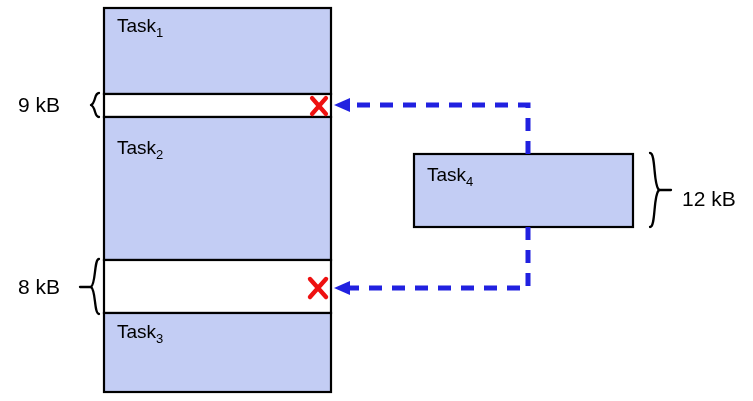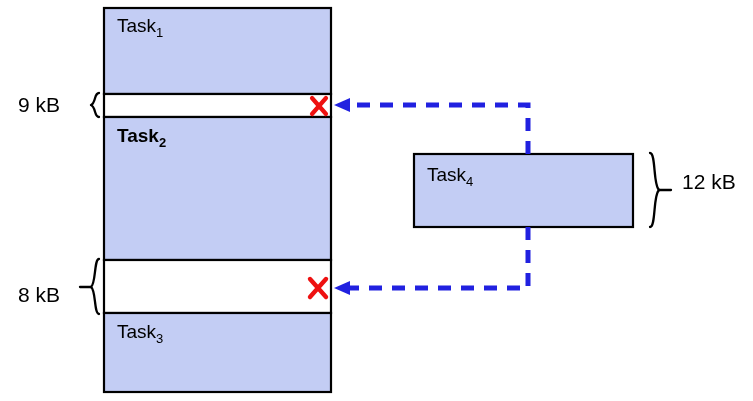--- a/index.html
+++ b/index.html
@@ -53,31 +53,31 @@
     <g stroke="#ee1111" stroke-width="4.4" stroke-linecap="round">
       <line x1="310" y1="279" x2="326" y2="297"></line>
       <line x1="326" y1="279" x2="310" y2="297"></line>
     </g>
   </svg>
 
   <div class="lbl task-lbl" style="left:117px;top:16px;">
     <span>Task</span><sub>1</sub>
   </div>
 
-  <div class="lbl task-lbl" style="left:117px;top:126px;font-weight:bold;">
+  <div class="lbl task-lbl" style="left:117px;top:138px;">
     <span>Task</span><sub>2</sub>
   </div>
 
   <div class="lbl task-lbl" style="left:117px;top:322px;text-align:right;">
     <span>Task</span><sub>3</sub>
   </div>
 
   <div class="lbl task-lbl" style="left:427px;top:165px;">
     <span>Task</span><sub>4</sub>
   </div>
 
   <div class="lbl size-lbl" style="left:18px;top:94px;">9 kB</div>
 
-  <div class="lbl size-lbl" style="left:18px;top:276px;margin-top:8px;">8 kB</div>
+  <div class="lbl size-lbl" style="left:18px;top:276px;">8 kB</div>
 
-  <div class="lbl size-lbl" style="left:682px;top:171px;">12 kB</div>
+  <div class="lbl size-lbl" style="left:682px;top:188px;">12 kB</div>
 
 </div>
 
 </body></html>

